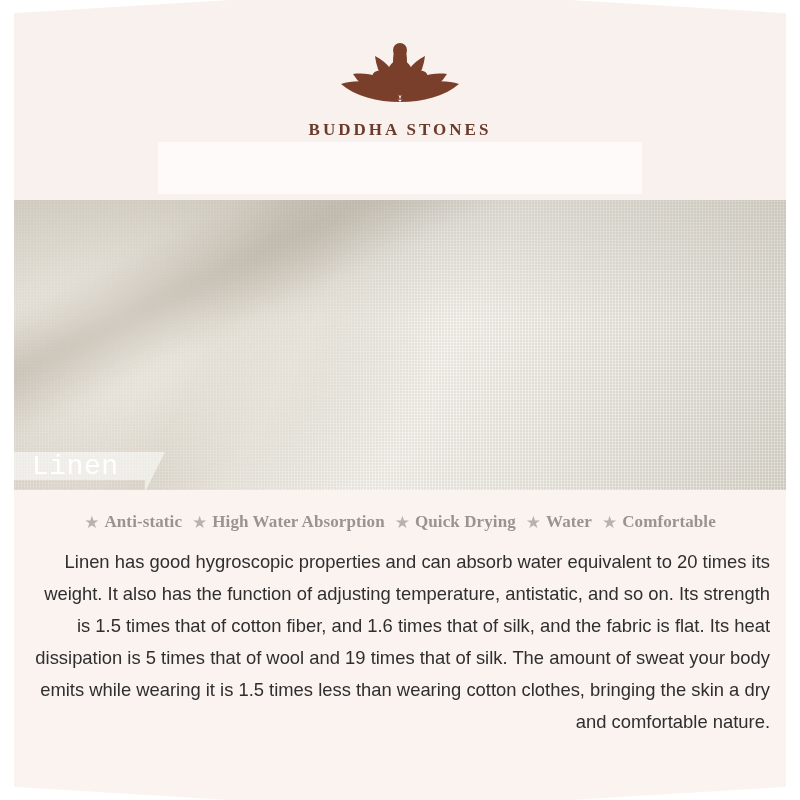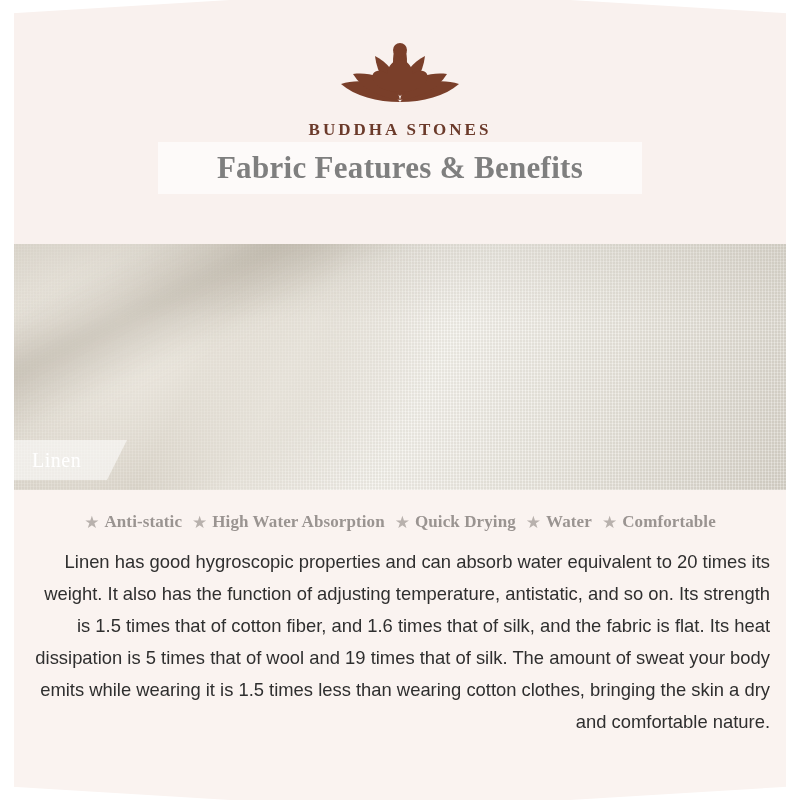--- a/index.html
+++ b/index.html
@@ -59,21 +59,21 @@
     top: 0; right: 0; bottom: 0;
     width: 14px;
     background: #ffffff;
     z-index: 5;
   }
 
   
   .header {
     position: absolute;
     top: 0; left: 0; right: 0;
-    height: 244px;
+    height: 200px;
     background: #f9f1ee;
     z-index: 2;
   }
   .logo-wrap {
     position: absolute;
     top: 18px;
     left: 0;
     right: 0;
     text-align: center;
   }
@@ -165,28 +165,28 @@
   .photo-shadow-top {
     position: absolute;
     left: 0; top: 0; right: 0; height: 120px;
     background: linear-gradient(180deg, rgba(170,163,150,0.28), rgba(170,163,150,0));
   }
 
   .linen-tag {
     position: absolute;
     left: 0;
     bottom: 10px;
-    height: 40px;
+    height: 28px;
     padding: 0 26px 0 32px;
     display: flex;
     align-items: center;
     background: rgba(255,255,255,0.55);
     color: #ffffff;
-    font-size: 20px;
-    font-family: Liberation Serif, serif;
+    font-size: 28px;
+    font-family: Liberation Mono, monospace;
     letter-spacing: 0.5px;
     z-index: 3;
   }
   .linen-tag:after {
     content: "";
     position: absolute;
     right: -20px;
     top: 0;
     width: 0;
     height: 0;
@@ -259,21 +259,20 @@
           <path d="M85 72 C78 60 76 44 80 28 C88 40 90 58 85 72 Z"></path>
           <path d="M85 72 C92 60 94 44 90 28 C82 40 80 58 85 72 Z"></path>
 
           <circle cx="85" cy="32" r="7"></circle>
           <path d="M85 42 C78 42 73 48 72 56 C70 54 66 52 62 53 C58 54 56 58 58 62 C62 70 72 74 85 74 C98 74 108 70 112 62 C114 58 112 54 108 53 C104 52 100 54 98 56 C97 48 92 42 85 42 Z"></path>
         </g>
       </svg>
       <div class="brand-name">BUDDHA STONES</div>
     </div>
     <div class="title-band"></div>
-    <div class="title-text">Fabric Features &amp; Benefits</div>
   </div>
 
   <div class="photo">
     <div class="photo-bg"></div>
     <div class="photo-weave"></div>
     <div class="photo-soft"></div>
     <div class="photo-diag"></div>
     <div class="photo-shadow-top"></div>
     <div class="linen-tag">
       <span>Linen</span>

